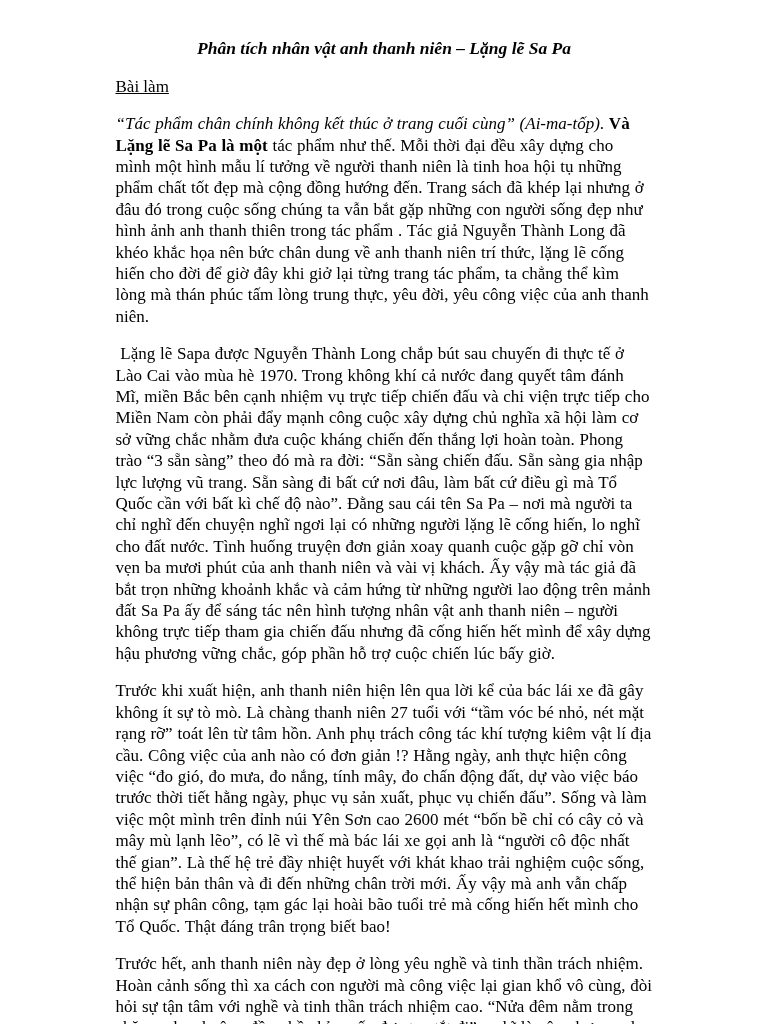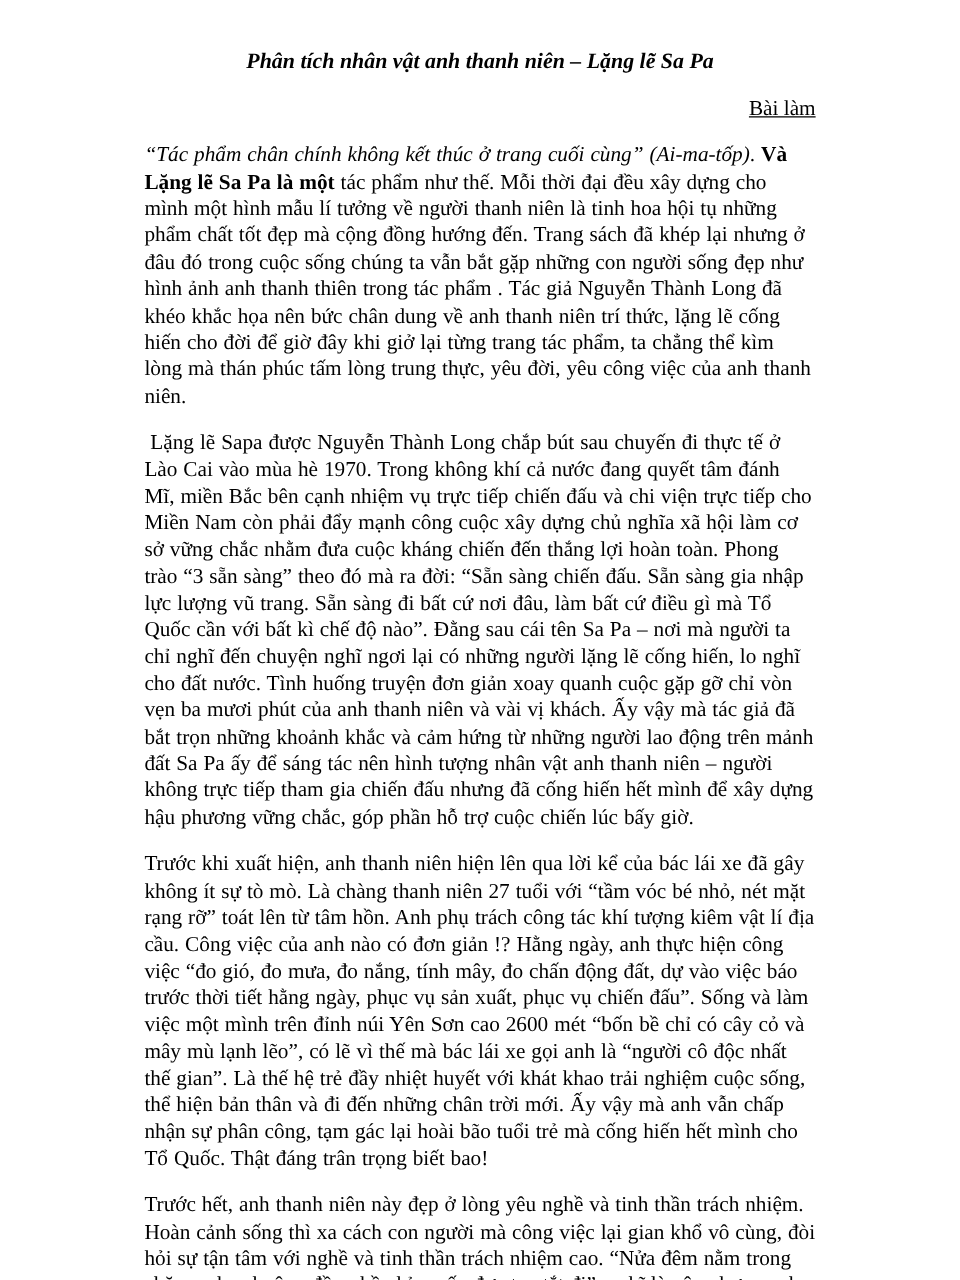--- a/index.html
+++ b/index.html
@@ -22,21 +22,21 @@
   .doc-title {
     margin: 0 0 16px 0;
     text-align: center;
     font-size: 17.5px;
     font-weight: bold;
     font-style: italic;
     line-height: 1.25;
   }
   .doc-heading {
     margin: 12px 0 15px 0;
-    text-align: right;
+    text-align: left;
     font-size: 17px;
     font-weight: normal;
     text-decoration: underline;
     line-height: 1.25;
   }
   .doc-body p.para {
     margin: 16px 0 12px 0;
     font-size: 17px;
     line-height: 21.4px;
     text-align: left;

